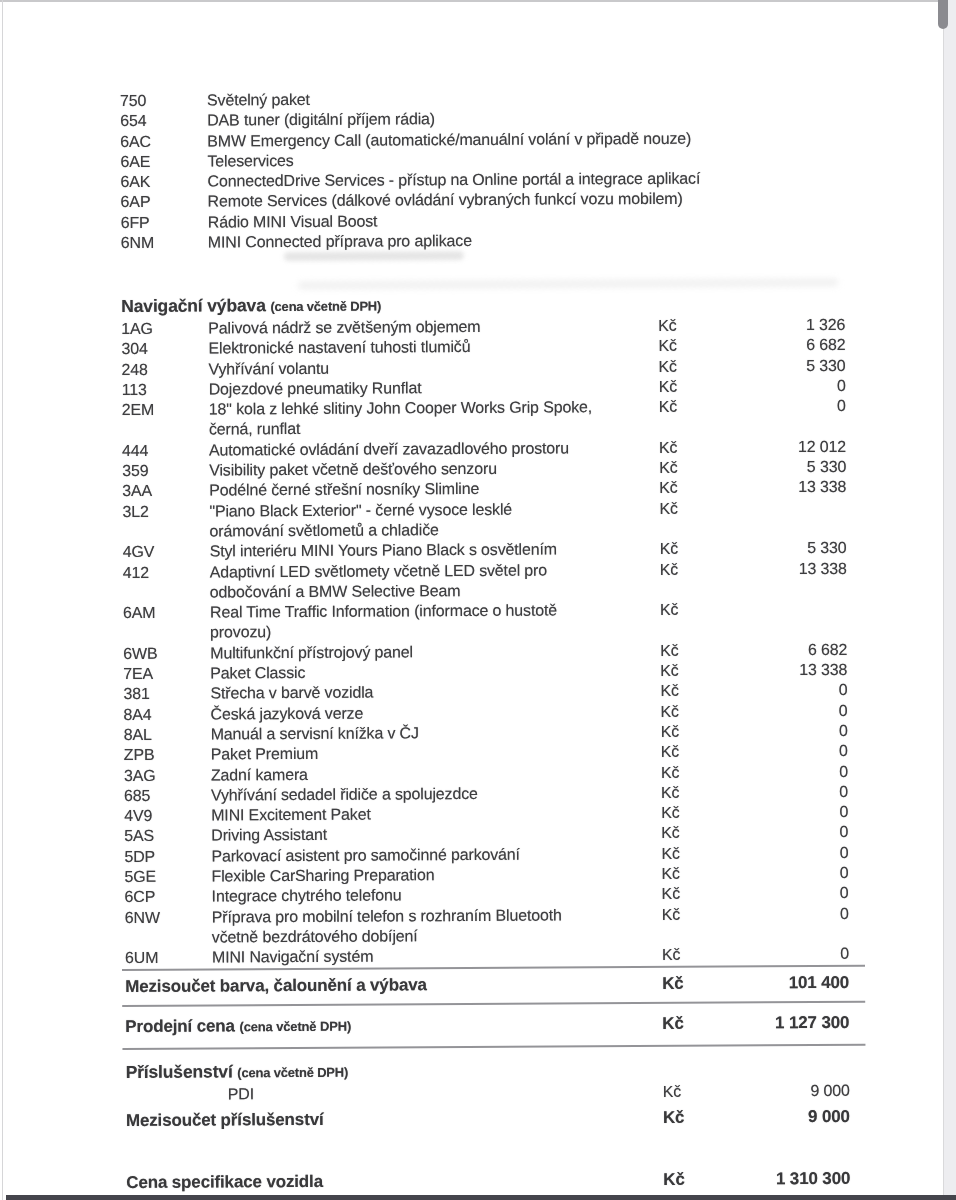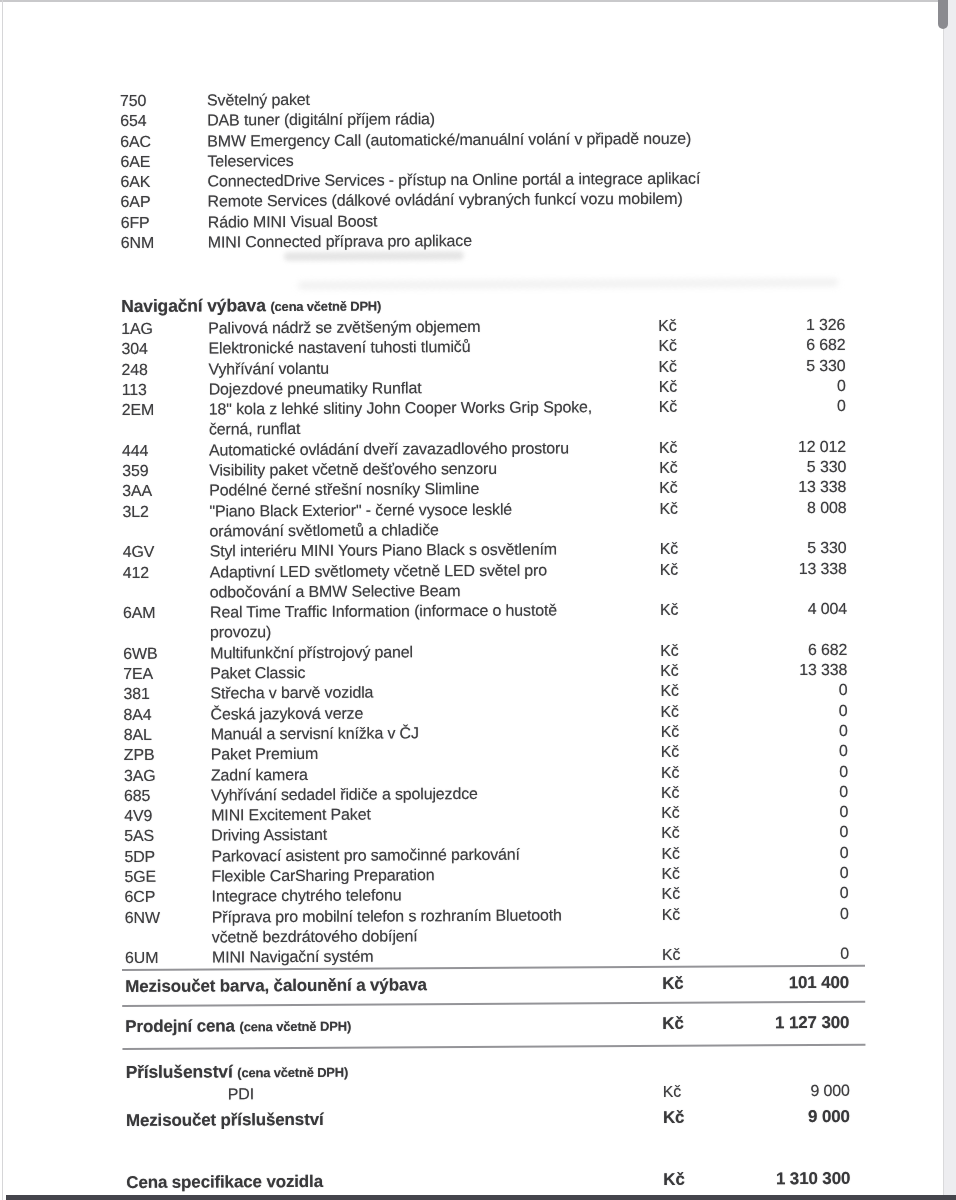--- a/index.html
+++ b/index.html
@@ -160,21 +160,20 @@
     <span class="desc">Podélné černé střešní nosníky Slimline</span>
     <span class="cur">Kč</span>
     <span class="price">13 338</span>
   </div>
 
   <div class="row-o">
     <span class="code">3L2</span>
     <span class="desc">"Piano Black Exterior" - černé vysoce lesklé
 orámování světlometů a chladiče</span>
     <span class="cur">Kč</span>
-    <span class="price">8 008</span>
   </div>
 
   <div class="row-o">
     <span class="code">4GV</span>
     <span class="desc">Styl interiéru MINI Yours Piano Black s osvětlením</span>
     <span class="cur">Kč</span>
     <span class="price">5 330</span>
   </div>
 
   <div class="row-o">
@@ -183,21 +182,20 @@
 odbočování a BMW Selective Beam</span>
     <span class="cur">Kč</span>
     <span class="price">13 338</span>
   </div>
 
   <div class="row-o">
     <span class="code">6AM</span>
     <span class="desc">Real Time Traffic Information (informace o hustotě
 provozu)</span>
     <span class="cur">Kč</span>
-    <span class="price">4 004</span>
   </div>
 
   <div class="row-o">
     <span class="code">6WB</span>
     <span class="desc">Multifunkční přístrojový panel</span>
     <span class="cur">Kč</span>
     <span class="price">6 682</span>
   </div>
 
   <div class="row-o">

